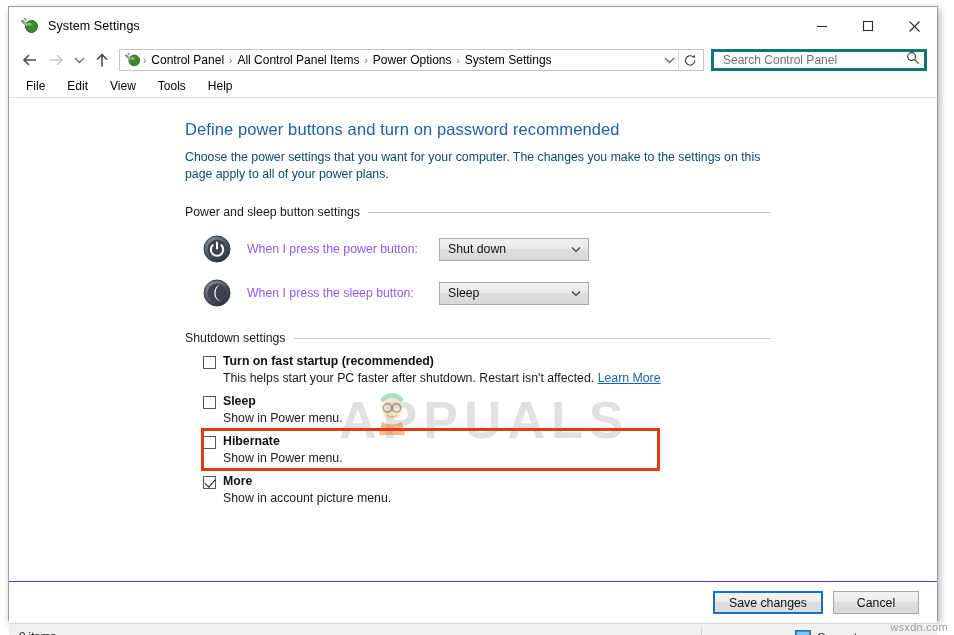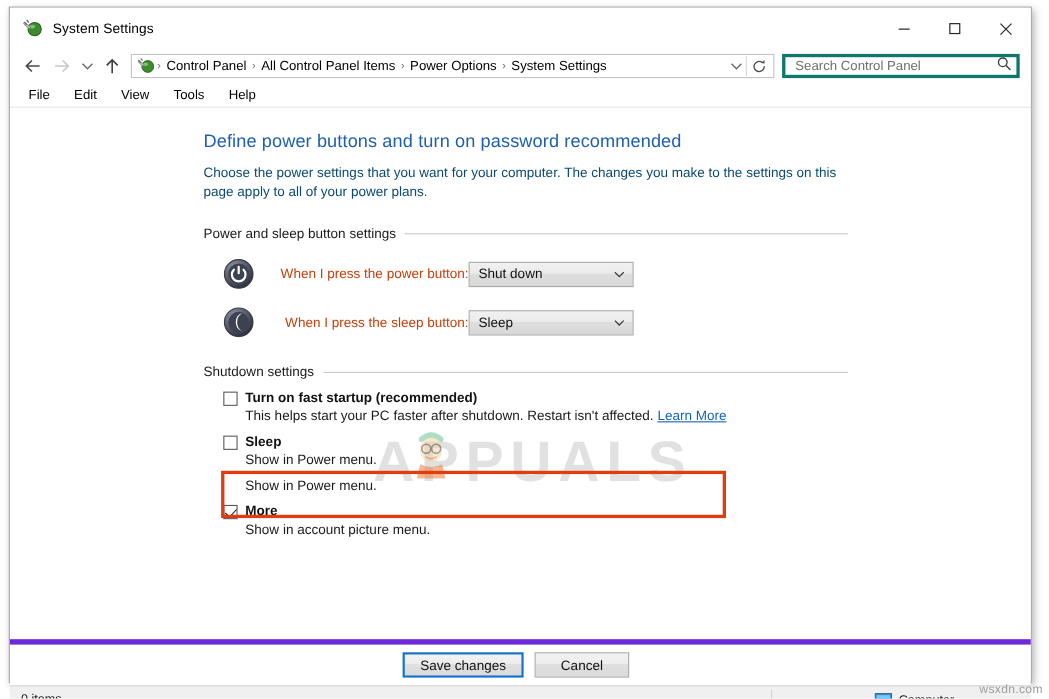--- a/index.html
+++ b/index.html
@@ -200,24 +200,23 @@
 
   .setting-row {
     display: flex;
     align-items: center;
     margin-top: 16px;
     padding-left: 18px;
   }
   .pw-icon { width: 28px; height: 28px; flex: 0 0 auto; }
   .setting-label {
     font-size: 12.3px;
-    color: #c2410c;
-    margin-left: 3px;
+    color: #8b5cf6;
+    margin-left: 16px;
     width: 192px;
-    text-align: right;
   }
   .combo {
     width: 150px; height: 23px;
     border: 1px solid #a8a8a8;
     background: linear-gradient(to bottom, #f1f1f1 0%, #eaeaea 45%, #dedede 48%, #d8d8d8 100%);
     display: flex;
     align-items: center;
     padding: 0 4px 0 8px;
     font-size: 12.3px;
     color: #111;
@@ -305,24 +304,24 @@
     font-size: 11px;
     color: #9e9e9e;
     letter-spacing: 0.3px;
     z-index: 20;
   }
 
   
   .commandarea {
     height: 42px;
     background: #ffffff;
-    border-top: 5px solid #6d28d9;
-    display: flex;
-    align-items: center;
-    justify-content: center;
+    border-top: 1px solid #6d28d9;
+    display: flex;
+    align-items: center;
+    justify-content: flex-end;
     padding-right: 18px;
   }
   .btn {
     height: 23px;
     min-width: 75px;
     padding: 0 12px;
     font-size: 12.3px;
     font-family: "Liberation Sans", sans-serif;
     color: #111;
     background: linear-gradient(to bottom, #f3f3f3 0%, #ececec 45%, #e0e0e0 48%, #dadada 100%);
@@ -592,20 +591,24 @@
 
           <div class="chk-block">
             <div class="chk-line">
               <span class="cbox"></span>
               <span class="chk-title">Sleep</span>
             </div>
             <div class="chk-sub">Show in Power menu.</div>
           </div>
 
           <div class="chk-block">
+            <div class="chk-line">
+              <span class="cbox"></span>
+              <span class="chk-title">Hibernate</span>
+            </div>
             <div class="chk-sub">Show in Power menu.</div>
           </div>
 
           <div class="chk-block">
             <div class="chk-line">
               <span class="cbox checked"></span>
               <span class="chk-title">More</span>
             </div>
             <div class="chk-sub">Show in account picture menu.</div>
           </div>

